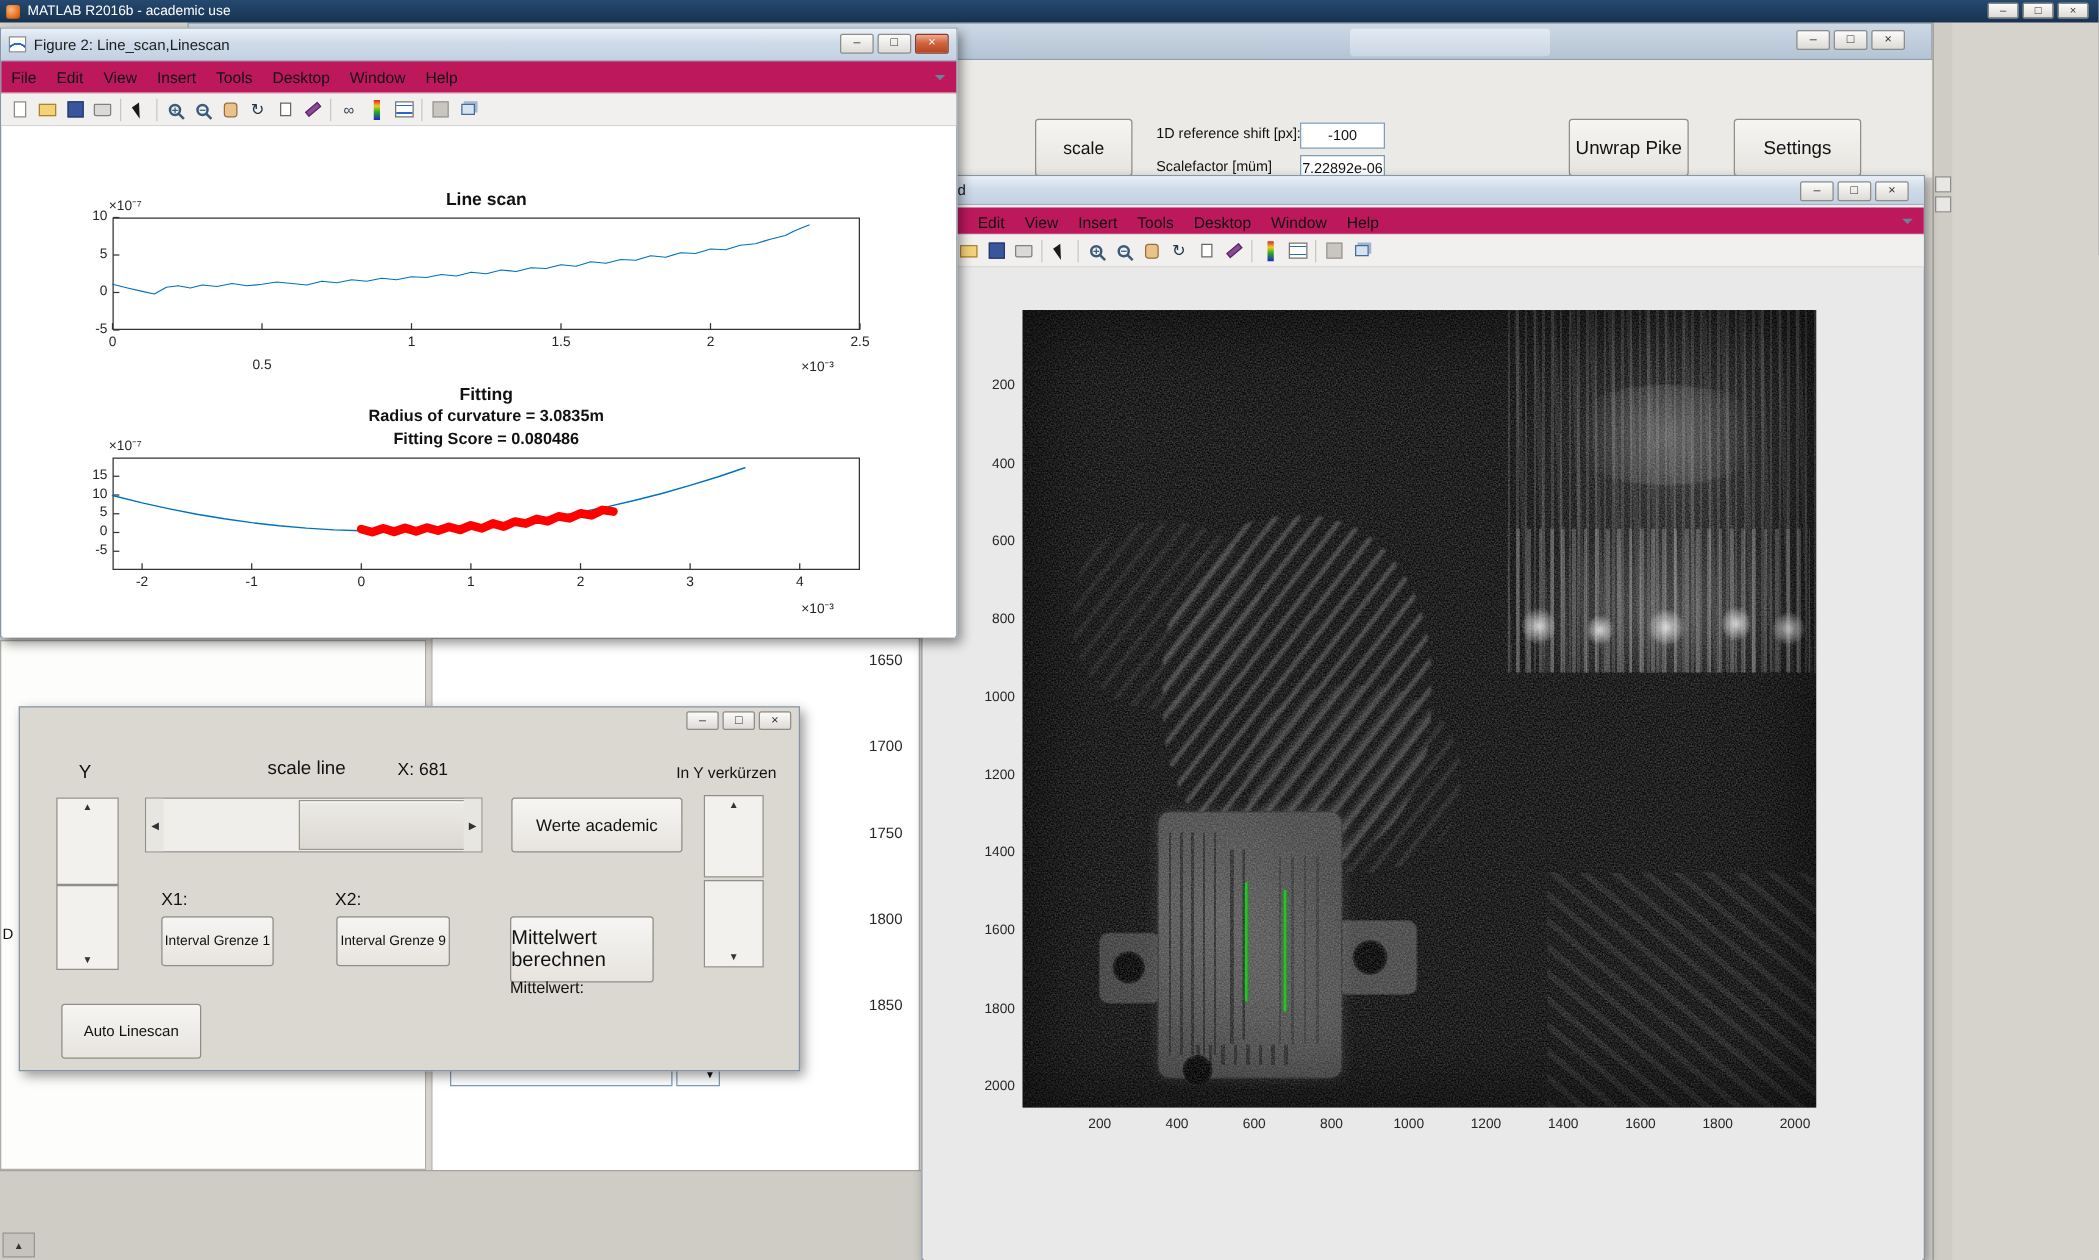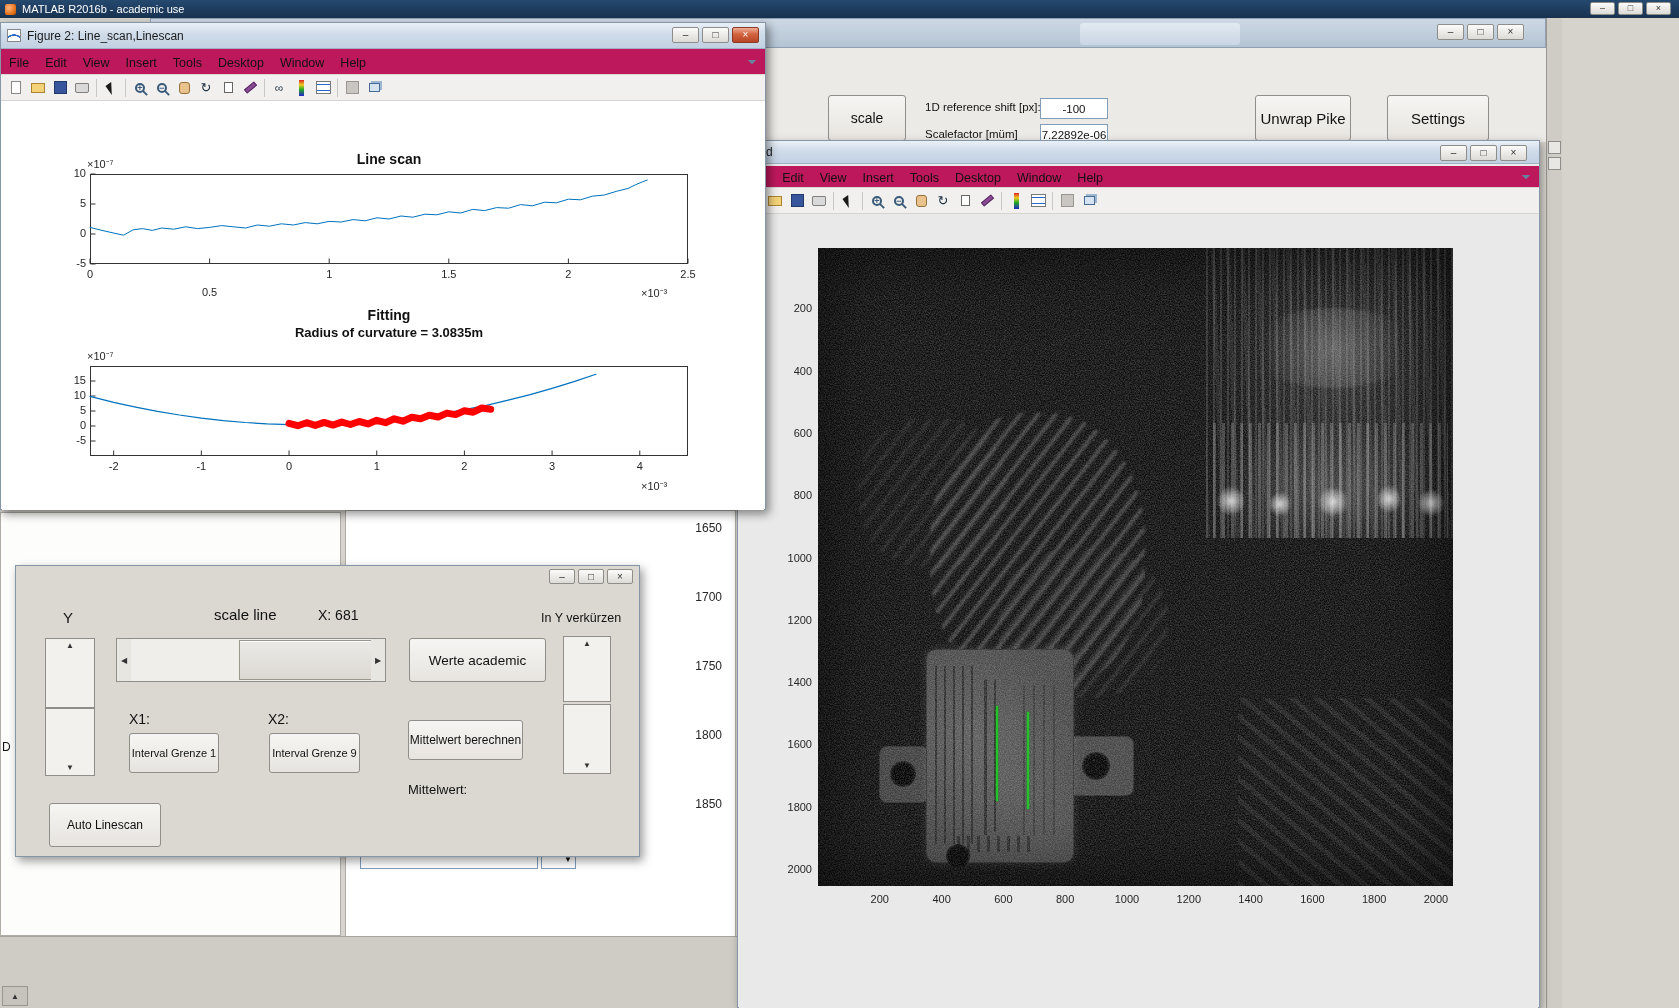--- a/index.html
+++ b/index.html
@@ -360,20 +360,21 @@
         <div class="tick tx" style="left: 576px; top: 94px;">2.5</div>
         <div class="tick ty" style="left: -48px; top: 83px;">-5</div>
         <div class="tick ty" style="left: -48px; top: 53px;">0</div>
         <div class="tick ty" style="left: -48px; top: 23px;">5</div>
         <div class="tick ty" style="left: -48px; top: -7px;">10</div>
       </div>
     <div class="pexp" style="left:640px;top:262px">×10⁻³</div>
 
     <div class="ptitle" style="left:89px;top:284px;width:598px">Fitting</div>
     <div class="psub" style="left:89px;top:302px;width:598px">Radius of curvature = 3.0835m</div>
+    <div class="psub" style="left:89px;top:320px;width:598px">Fitting Score = 0.080486</div>
     <div class="pexp" style="left:86px;top:325px">×10⁻⁷</div>
     <div class="plot" id="plot2" style="left:89px;top:343px;width:598px;height:90px">
         <svg width="598" height="90" style="position: absolute; left: 0px; top: 0px; overflow: visible;">
           <rect x="0.5" y="0.5" width="597" height="89" fill="#ffffff" stroke="#333333" stroke-width="1"></rect>
           <line x1="23.674486803519063" y1="89.5" x2="23.674486803519063" y2="84.5" stroke="#333333"></line>
           <line x1="111.35777126099707" y1="89.5" x2="111.35777126099707" y2="84.5" stroke="#333333"></line>
           <line x1="199.04105571847506" y1="89.5" x2="199.04105571847506" y2="84.5" stroke="#333333"></line>
           <line x1="286.72434017595305" y1="89.5" x2="286.72434017595305" y2="84.5" stroke="#333333"></line>
           <line x1="374.407624633431" y1="89.5" x2="374.407624633431" y2="84.5" stroke="#333333"></line>
           <line x1="462.090909090909" y1="89.5" x2="462.090909090909" y2="84.5" stroke="#333333"></line>
@@ -443,21 +444,21 @@
         <span class="varrow">▲</span>
       </div>
     <div class="vslider bottom" style="left:547px;top:138px;width:48px;height:70px">
         <span class="varrow">▼</span>
       </div>
 
     <div class="label" style="left:113px;top:145px;font-size:14px">X1:</div>
     <div class="label" style="left:252px;top:145px;font-size:14px">X2:</div>
     <div class="pbtn" style="left:113px;top:167px;width:90px;height:40px;font-size:11px">Interval Grenze 1</div>
     <div class="pbtn" style="left:253px;top:167px;width:91px;height:40px;font-size:11px">Interval Grenze 9</div>
-    <div class="pbtn" style="left:392px;top:154px;width:115px;height:40px;font-size:12px">Mittelwert berechnen</div>
+    <div class="pbtn" style="left:392px;top:167px;width:115px;height:53px;font-size:16px">Mittelwert berechnen</div>
     <div class="label" style="left:392px;top:216px;font-size:13px">Mittelwert:</div>
     <div class="pbtn" style="left:33px;top:237px;width:112px;height:44px;font-size:12px">Auto Linescan</div>
   </div>
 
   <div class="abs" style="left:0;top:0;width:1679px;height:18px;background:linear-gradient(#25496f,#173250);display:flex;align-items:center;gap:6px;padding:0 5px;z-index:5">
     <span class="appico" style="width:11px;height:11px"></span>
     <span style="font-size:11px;color:#fff">MATLAB R2016b - academic use</span>
     <div class="wbtns" style="right:8px;top:2px">
       <div class="wbtn small">
           <span>–</span>

